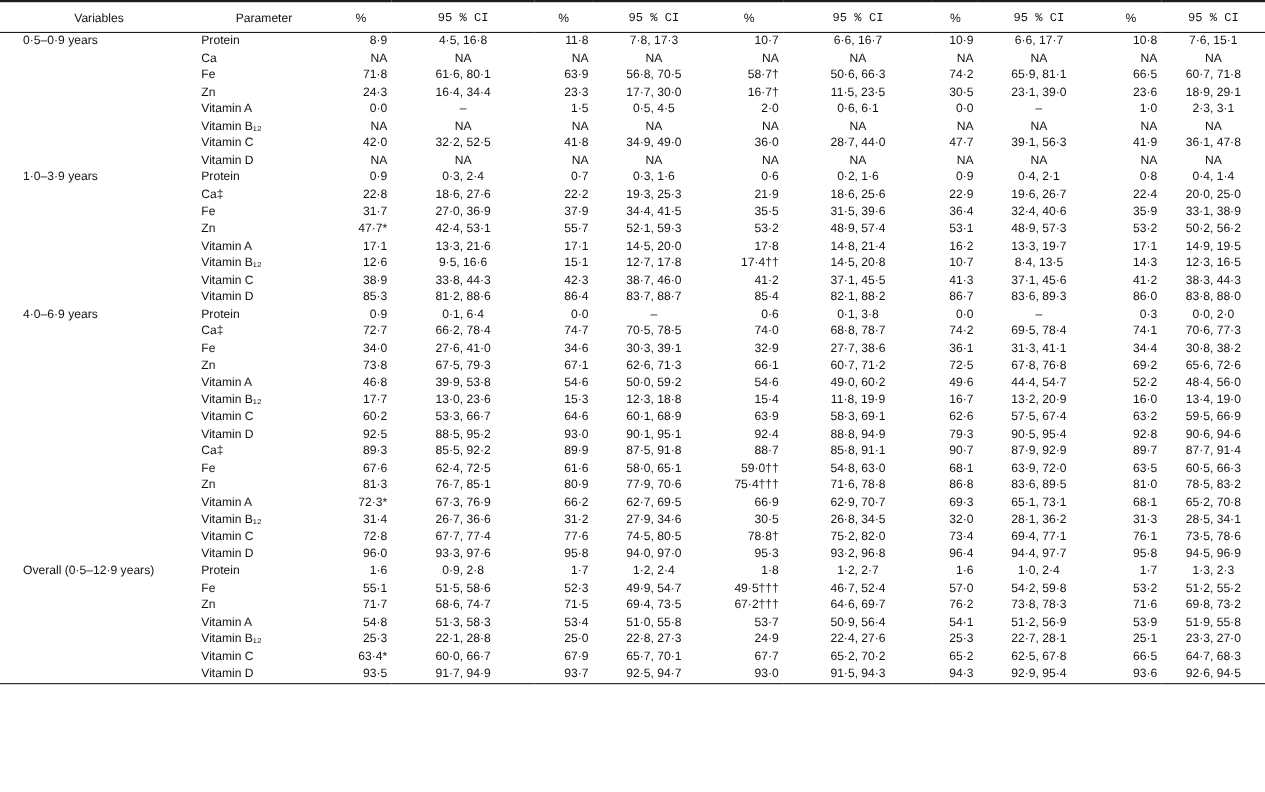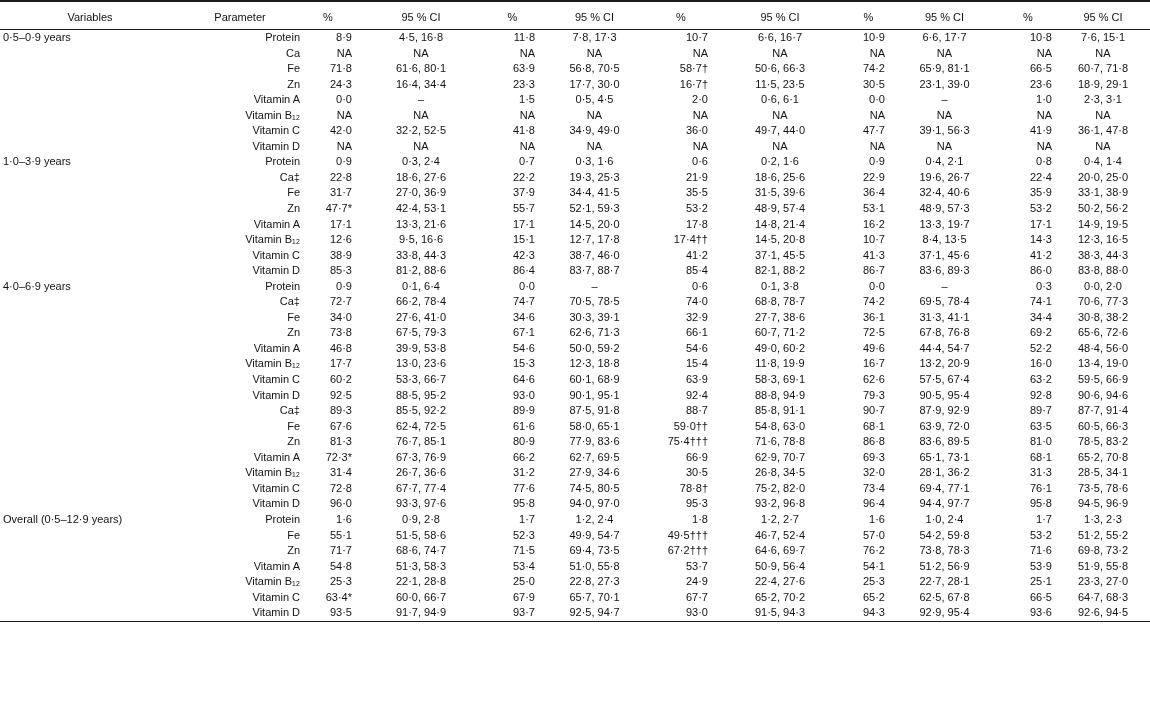--- a/index.html
+++ b/index.html
@@ -43,30 +43,30 @@
   thead tr.sub-row th{padding-top:8px;vertical-align:bottom;}
 
   thead tr.measure-row th{
     vertical-align:bottom;
     padding:9px 0 5px 0;
     border-bottom:1.4px solid #1c1c1c;
     line-height:13px;
   }
   thead th.h-left{text-align:center;padding-left:3px;}
   thead th.h-pct{text-align:center;}
-  thead th.h-ci{text-align:center;}
+  thead th.h-ci{text-align:center;font-family:Liberation Mono, monospace;}
 
   tbody td{
     line-height:15.55px;
     height:15.55px;
     white-space:nowrap;
     overflow:visible;
   }
-  td.c-var{text-align:left;padding-left:3px;}
-  td.c-param{text-align:right;padding-left:3px;margin-top:14px;}
+  td.c-var{text-align:left;padding-left:21px;}
+  td.c-param{text-align:left;padding-left:3px;margin-top:14px;}
   td.c-pct{text-align:right;padding-right:4px;}
   td.c-ci{text-align:center;}
 </style>
 </head>
 <body>
 
 <table class="paper-table">
   <colgroup>
     <col class="c-var">
       <col class="c-param">
@@ -183,21 +183,21 @@
         <td class="c-ci">NA</td>
       </tr>
       <tr>
         <td class="c-var"></td>
         <td class="c-param">Vitamin C</td>
         <td class="c-pct">42·0</td>
         <td class="c-ci">32·2, 52·5</td>
         <td class="c-pct">41·8</td>
         <td class="c-ci">34·9, 49·0</td>
         <td class="c-pct">36·0</td>
-        <td class="c-ci">49·7, 44·0</td>
+        <td class="c-ci">28·7, 44·0</td>
         <td class="c-pct">47·7</td>
         <td class="c-ci">39·1, 56·3</td>
         <td class="c-pct">41·9</td>
         <td class="c-ci">36·1, 47·8</td>
       </tr>
       <tr>
         <td class="c-var"></td>
         <td class="c-param">Vitamin D</td>
         <td class="c-pct">NA</td>
         <td class="c-ci">NA</td>
@@ -461,21 +461,21 @@
         <td class="c-ci">63·9, 72·0</td>
         <td class="c-pct">63·5</td>
         <td class="c-ci">60·5, 66·3</td>
       </tr>
       <tr>
         <td class="c-var"></td>
         <td class="c-param">Zn</td>
         <td class="c-pct">81·3</td>
         <td class="c-ci">76·7, 85·1</td>
         <td class="c-pct">80·9</td>
-        <td class="c-ci">77·9, 83·6</td>
+        <td class="c-ci">77·9, 70·6</td>
         <td class="c-pct">75·4†††</td>
         <td class="c-ci">71·6, 78·8</td>
         <td class="c-pct">86·8</td>
         <td class="c-ci">83·6, 89·5</td>
         <td class="c-pct">81·0</td>
         <td class="c-ci">78·5, 83·2</td>
       </tr>
       <tr>
         <td class="c-var"></td>
         <td class="c-param">Vitamin A</td>

